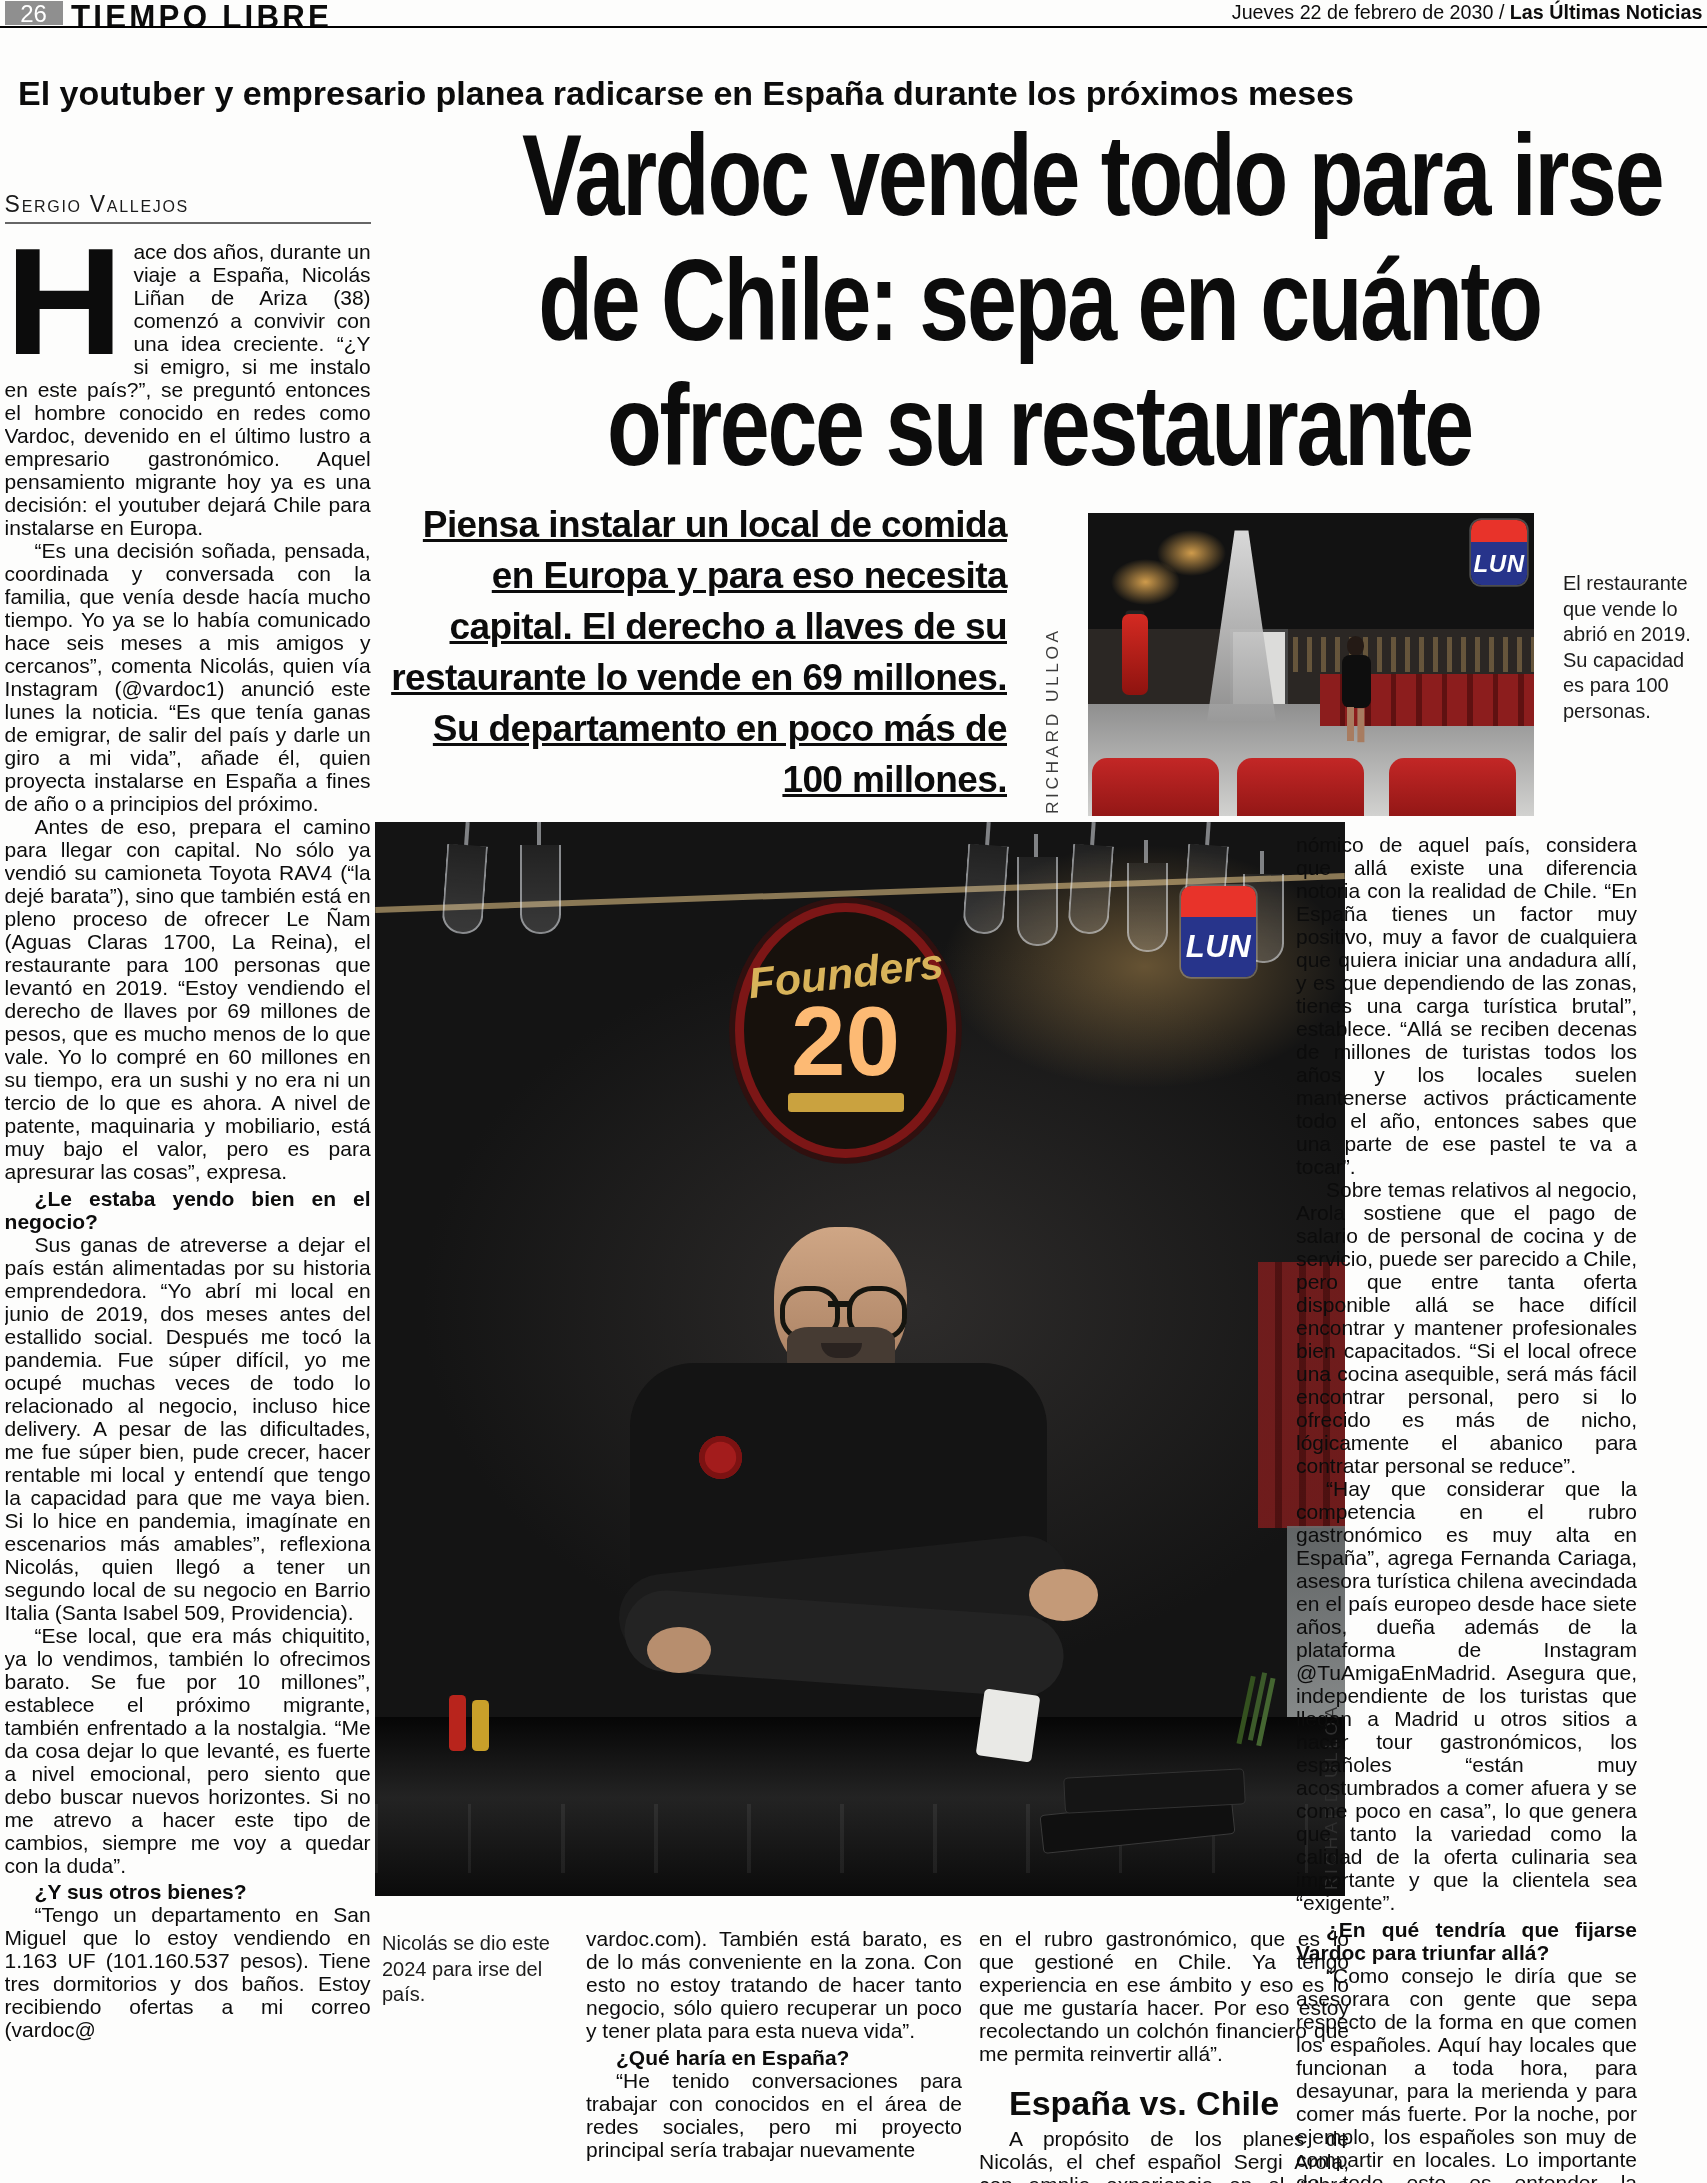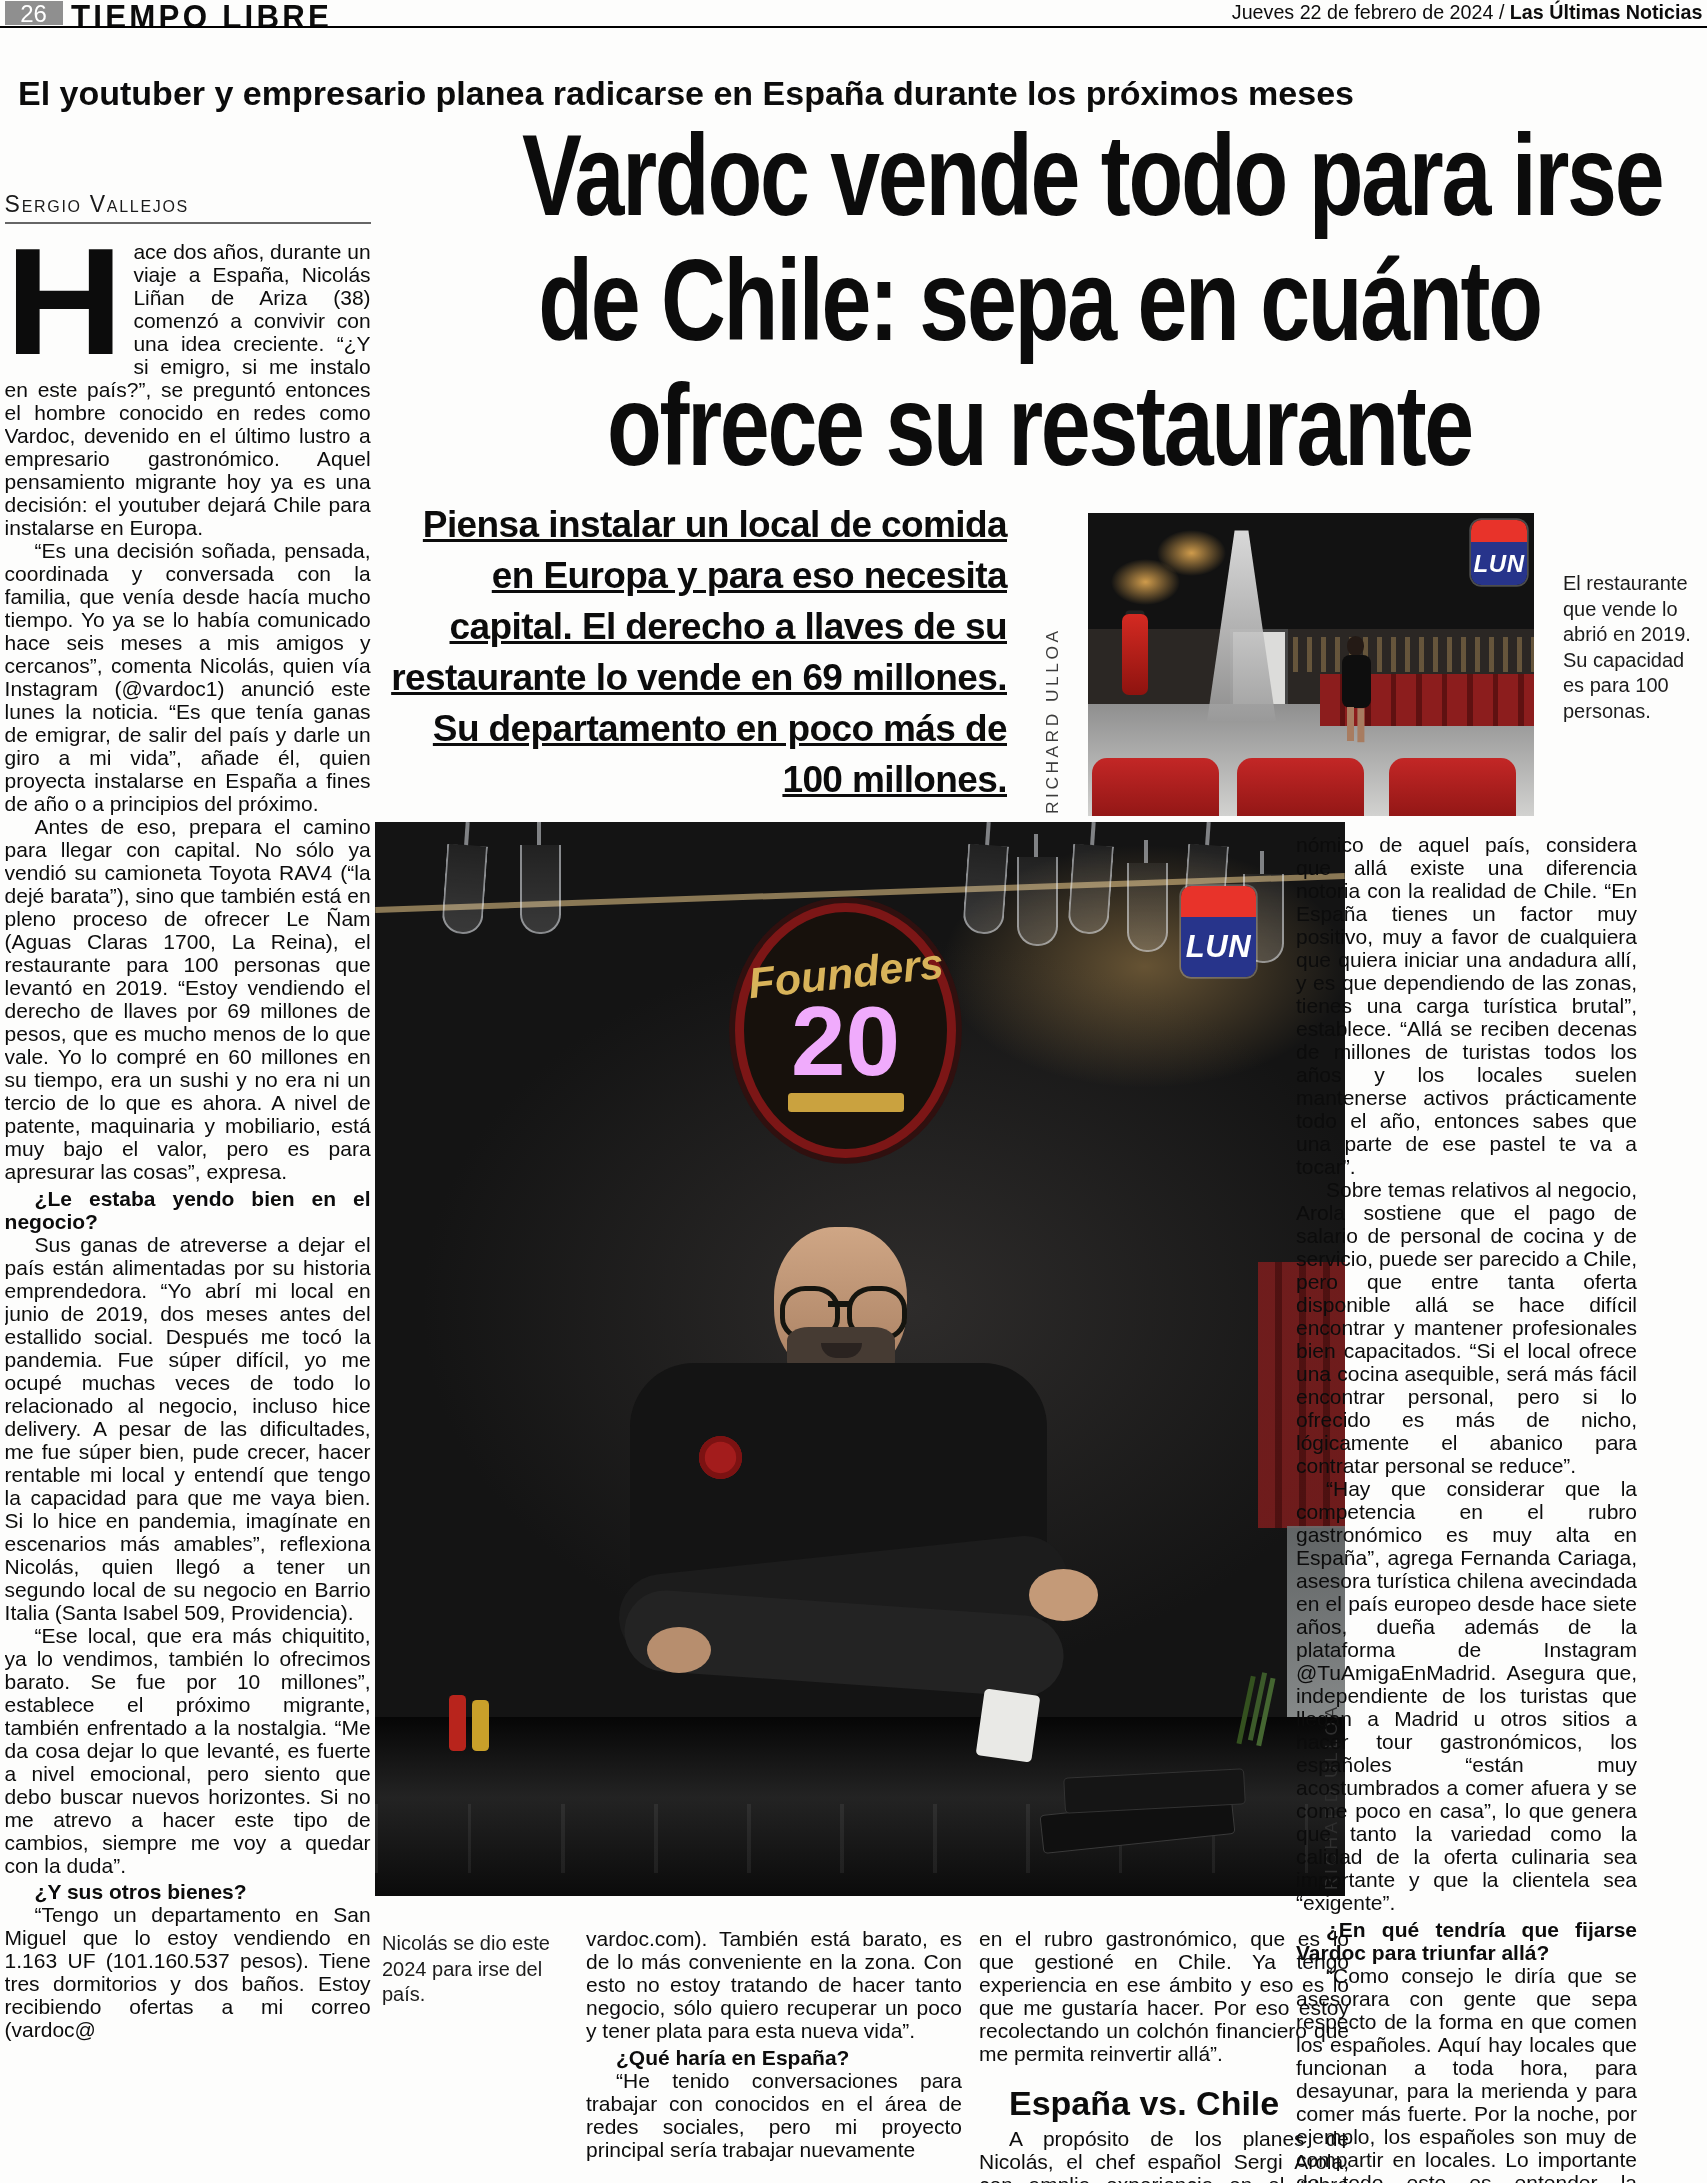--- a/index.html
+++ b/index.html
@@ -78,21 +78,21 @@
         background:radial-gradient(closest-side,rgba(255,200,110,.35),rgba(0,0,0,0));}
   .pm-rail{position:absolute;left:0;top:68px;width:100%;height:5.8px;background:rgba(255,220,150,.5);transform:rotate(-2deg);}
   .wg{position:absolute;top:23px;width:37px;height:87px;border:2.3px solid rgba(235,240,245,.5);border-top:none;
       border-radius:0 0 19.7px 19.7px;background:linear-gradient(rgba(255,255,255,.06),rgba(255,255,255,.16));}
   .wg::before{content:"";position:absolute;left:15px;top:-23px;width:3.5px;height:23px;background:rgba(235,240,245,.5);}
   .wg:nth-child(odd){transform:rotate(4deg);}
   .founders{position:absolute;left:360px;top:81px;width:203px;height:237px;border-radius:50%;
         background:#17110c;border:9.3px solid #7c1616;box-shadow:0 0 0 5.8px #30100f;
         display:flex;flex-direction:column;align-items:center;justify-content:center;}
   .founders .f1{color:#d8b35a;font-size:43px;font-weight:700;font-style:italic;transform:rotate(-6deg);}
-  .founders .f2{color:#f0abfc;font-size:98px;font-weight:800;line-height:87px;}
+  .founders .f2{color:#fdba74;font-size:98px;font-weight:800;line-height:87px;}
   .founders .f3{width:116px;height:19.7px;background:#caa23f;border-radius:3.5px;margin-top:8px;}
   .pm-red{position:absolute;right:0;top:440px;width:87px;height:266px;
         background:repeating-linear-gradient(90deg,#7e1d1d 0 17.4px,#581010 17.4px 24px);opacity:.85;}
   .pm-lightblob{position:absolute;right:0;bottom:0;width:58px;height:370px;
         background:linear-gradient(#6e7273,#c2c6c5);opacity:.85;}
   .man-head{position:absolute;left:399px;top:405px;width:133px;height:152px;border-radius:46%;
         background:linear-gradient(#cfa685,#a87f61);}
   .man-glassL,.man-glassR{position:absolute;top:59px;width:50px;height:45px;border:5.8px solid #15150f;border-radius:42%;}
   .man-glassL{left:5.8px;} .man-glassR{left:73px;}
   .man-bridge{position:absolute;left:54px;top:74px;width:21px;height:5.8px;background:#15150f;}
@@ -121,21 +121,21 @@
   .credit-main{right:3.5px;bottom:5.8px;height:185px;color:#2f2f2f;position:absolute;}
 </style>
 </head>
 <body>
 
 <div class="page">
 
   <div class="pagenum">26</div>
   <div class="section">TIEMPO LIBRE</div>
   <div class="dateline">
-    <span>Jueves 22 de febrero de 2024 / </span><b>Las Últimas Noticias</b>
+    <span>Jueves 22 de febrero de 2030 / </span><b>Las Últimas Noticias</b>
   </div>
   <div class="hdr-rule"></div>
 
   <div class="kicker">El youtuber y empresario planea radicarse en España durante los próximos meses</div>
   <div class="headline">
     <div>Vardoc vende todo para irse</div>
     <div>de Chile: sepa en cuánto</div>
     <div>ofrece su restaurante</div>
   </div>
 

